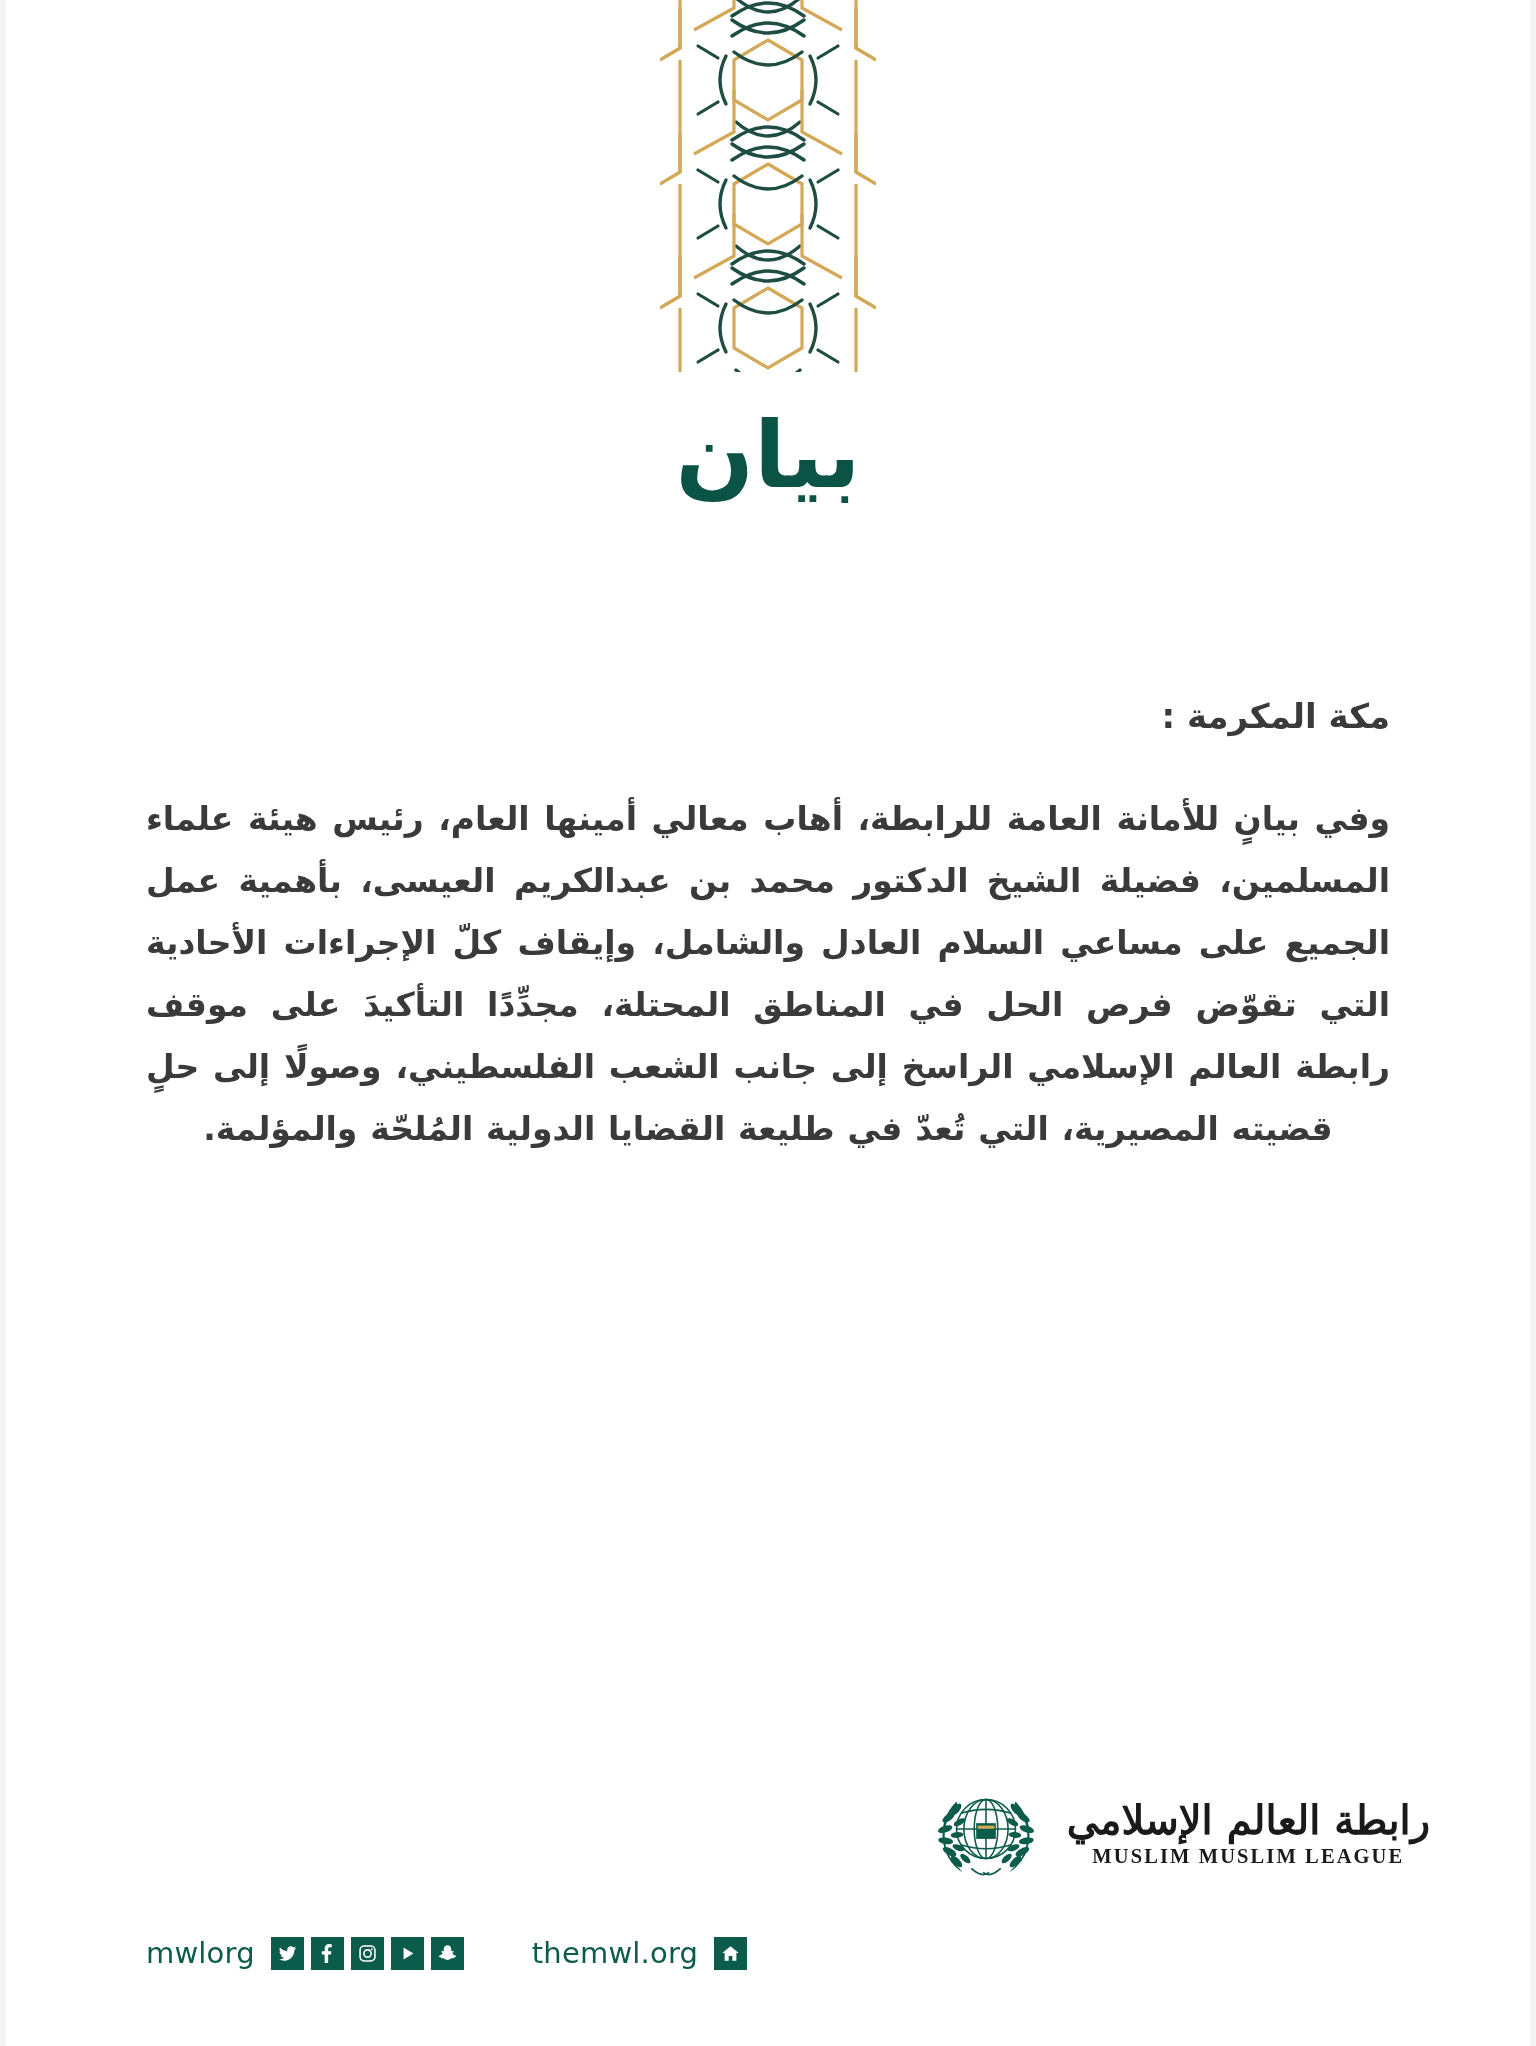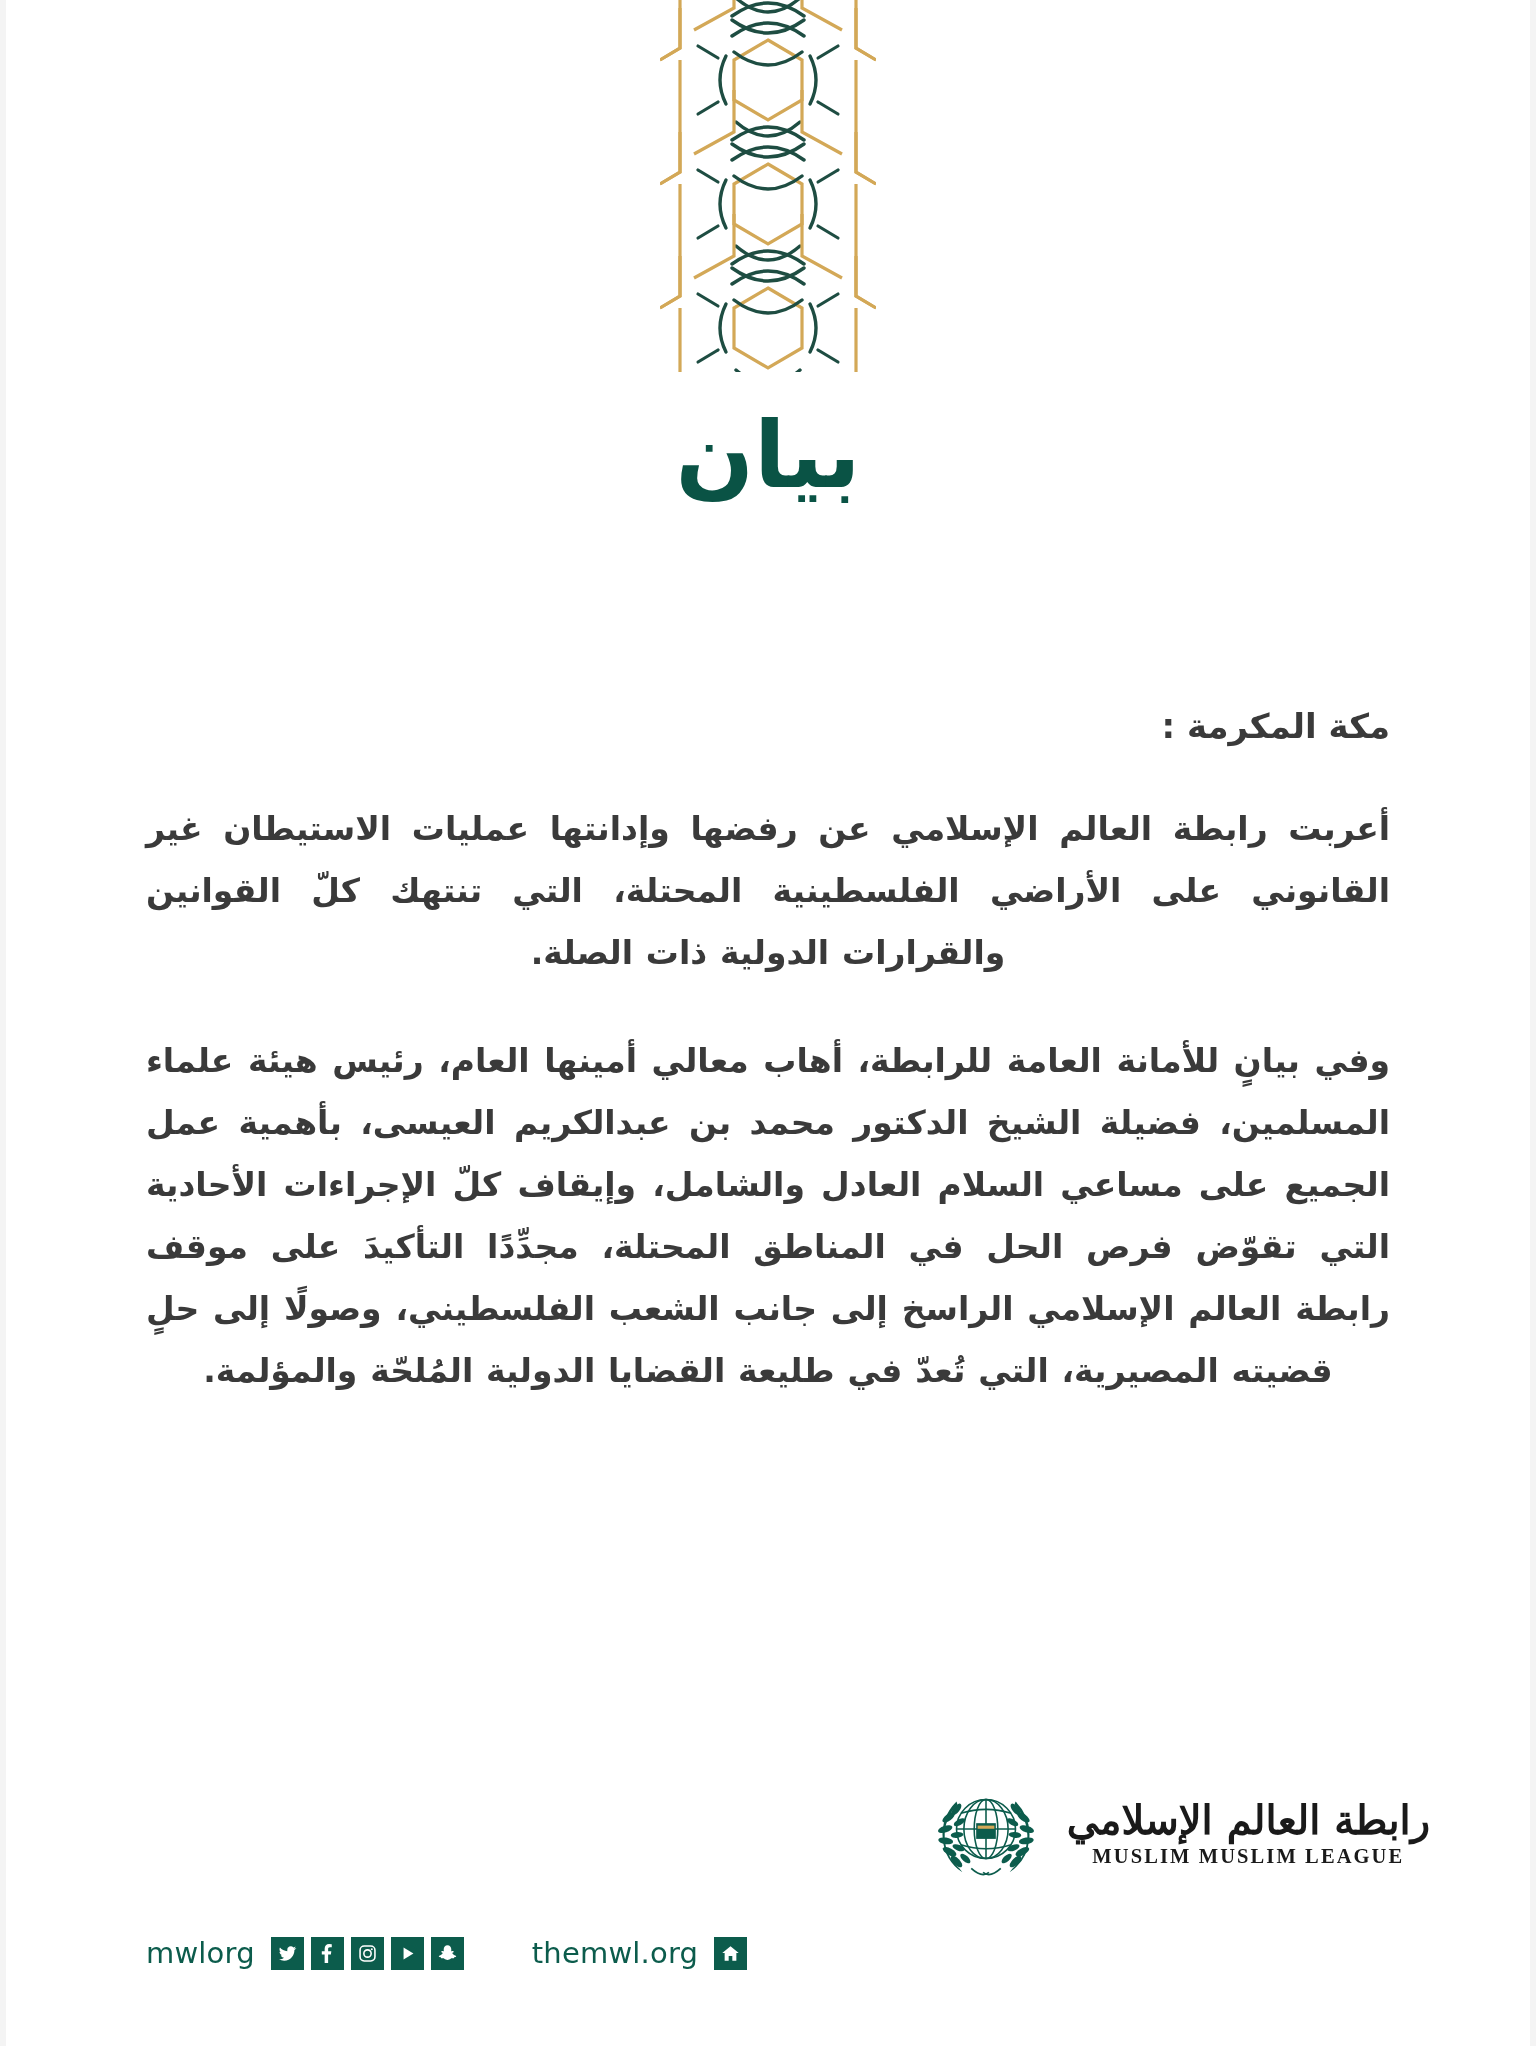--- a/index.html
+++ b/index.html
@@ -64,21 +64,21 @@
     right: 140px;
     left: 140px;
     direction: rtl;
     text-align: justify;
   }
   .dateline {
     font-size: 34px;
     font-weight: 700;
     color: #3a3a3a;
     text-align: right;
-    margin: 16px 0 52px 0;
+    margin: 6px 0 52px 0;
     direction: rtl;
   }
   .para {
     font-size: 33px;
     line-height: 1.88;
     font-weight: 700;
     color: #3a3a3a;
     margin: 0 0 46px 0;
     text-align: justify;
     text-align-last: center;
@@ -232,21 +232,20 @@
         <path d="M182 278 L142 256 L142 214"></path>
         <path d="M34 366 L74 344 L74 338" opacity="0"></path>
       </g>
     </svg>
   </div>
 
   <div class="doc-title">بيان</div>
 
   <div class="content">
     <div class="dateline">مكة المكرمة :</div>
-    <p class="para">أعربت رابطة العالم الإسلامي عن رفضها وإدانتها عمليات الاستيطان غير القانوني على الأراضي الفلسطينية المحتلة، التي تنتهك كلّ القوانين والقرارات الدولية ذات الصلة.</p>
     <p class="para">وفي بيانٍ للأمانة العامة للرابطة، أهاب معالي أمينها العام، رئيس هيئة علماء المسلمين، فضيلة الشيخ الدكتور محمد بن عبدالكريم العيسى، بأهمية عمل الجميع على مساعي السلام العادل والشامل، وإيقاف كلّ الإجراءات الأحادية التي تقوّض فرص الحل في المناطق المحتلة، مجدِّدًا التأكيدَ على موقف رابطة العالم الإسلامي الراسخ إلى جانب الشعب الفلسطيني، وصولًا إلى حلٍ قضيته المصيرية، التي تُعدّ في طليعة القضايا الدولية المُلحّة والمؤلمة.</p>
   </div>
 
   <div class="footer">
 
     <div class="logo-cluster">
 
       <svg class="emblem" viewBox="0 0 120 120" aria-hidden="true">
         <g stroke="#0C5C4C" fill="none" stroke-width="1.6">
 

